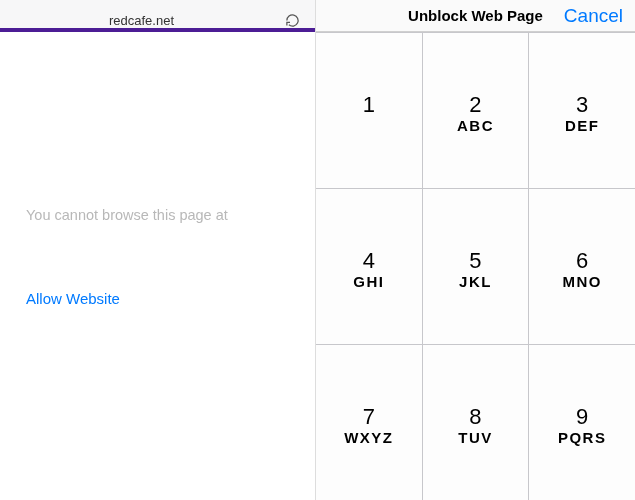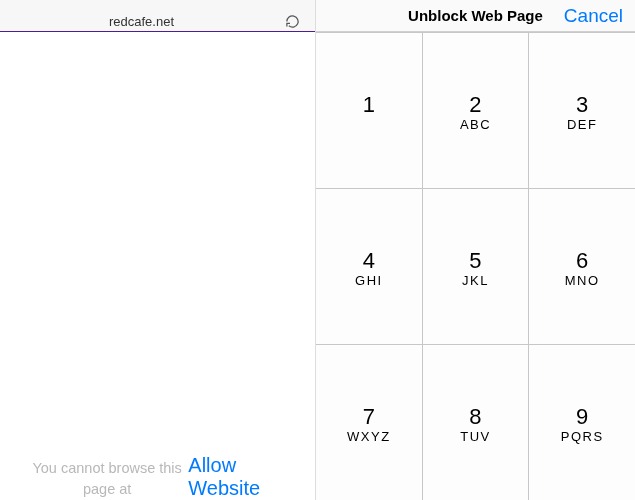--- a/index.html
+++ b/index.html
@@ -14,21 +14,21 @@
     .left-pane {
       width: 316px;
       height: 100%;
       display: flex;
       flex-direction: column;
       border-right: 1px solid #ddd;
     }
     .browser-bar {
       height: 32px;
       background: #f7f7f8;
-      border-bottom: 1px solid #4c1d95;
+      border-bottom: 4px solid #4c1d95;
       display: flex;
       align-items: center;
       justify-content: space-between;
       padding: 12px 14px 0 0;
     }
     .url-wrap {
       flex: 1;
       display: flex;
       justify-content: center;
     }
@@ -41,37 +41,37 @@
       width: 18px;
       height: 18px;
       display: flex;
       align-items: center;
       justify-content: center;
     }
     .reload svg { width: 15px; height: 15px; }
     .restricted-area {
       flex: 1;
       display: flex;
-      flex-direction: row;
-      justify-content: center;
-      align-items: flex-end;
+      flex-direction: column;
+      justify-content: center;
+      align-items: flex-start;
       padding: 0 26px;
       margin-top: -20px;
     }
     .restricted-msg {
       text-align: center;
       color: #b8b8b8;
       font-size: 14.5px;
       line-height: 1.45;
       font-weight: 300;
     }
     .allow-link {
       margin-top: 64px;
       color: #007aff;
-      font-size: 20px;
+      font-size: 15px;
       font-weight: 400;
     }
     .right-pane {
       flex: 1;
       height: 100%;
       display: flex;
       flex-direction: column;
     }
     .nav-header {
       height: 32px;
@@ -134,25 +134,26 @@
       justify-content: center;
       cursor: pointer;
     }
     .key-digit {
       font-size: 22px;
       font-weight: 300;
       color: #000;
       line-height: 1;
     }
     .key-letters {
-      font-size: 13px;
+      font-size: 15px;
       letter-spacing: 1.5px;
       color: #000;
       margin-top: 1px;
       height: 10px;
+      font-weight: bold;
     }
   </style>
 </head>
 <body>
 
 <div class="left-pane">
   <div class="browser-bar">
     <div class="url-wrap">
       <span class="url-text">redcafe.net</span>
     </div>

